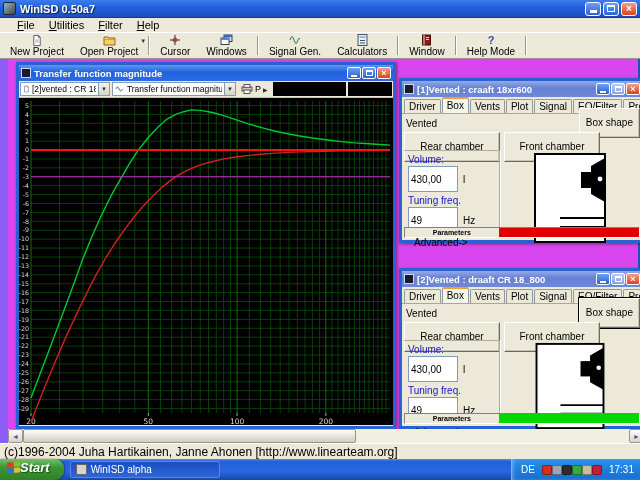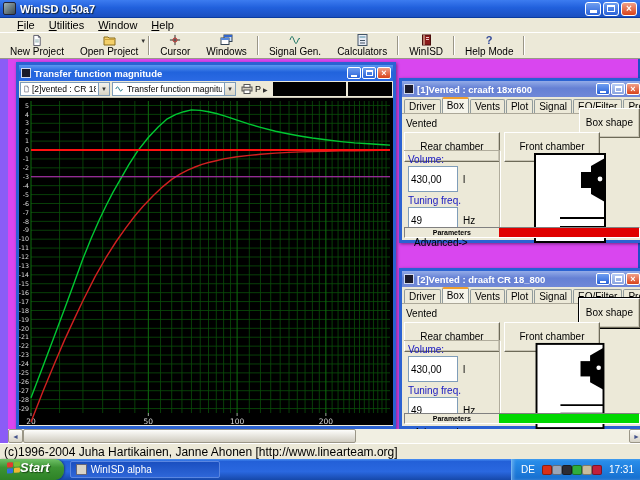--- a/index.html
+++ b/index.html
@@ -146,21 +146,21 @@
       <span class="cbtn">
           <i class="i-max"></i>
         </span>
       <span class="cbtn close">×</span>
     </span>
   </div>
 
   <div class="menubar" id="menubar">
       <span class="mitem">File</span>
       <span class="mitem">Utilities</span>
-      <span class="mitem">Window</span>
+      <span class="mitem">Filter</span>
       <span class="mitem">Help</span>
     </div>
   <div class="toolbar" id="toolbar">
       <div class="tbtn">
         <span class="tico">
           <svg width="12" height="13" viewBox="0 0 13 13">
             <path d="M3 1h5l2 2v9H3z" fill="#fff" stroke="#556"></path>
             <path d="M8 1v2h2" fill="none" stroke="#556"></path>
             <path d="M4.5 6h4M4.5 8h4" stroke="#8aa"></path>
           </svg>
@@ -219,21 +219,21 @@
       </div>
       <span class="tsep"></span>
       <div class="tbtn">
         <span class="tico">
           <svg width="11" height="12" viewBox="0 0 11 12">
             <rect x="1.5" y="1" width="8" height="10" fill="#8b1a1a" stroke="#4a0d0d"></rect>
             <path d="M3 1v10" stroke="#e8d8b8"></path>
             <path d="M5 3.5h3M5 5.5h3" stroke="#f0c8c8"></path>
           </svg>
         </span>
-        <span class="tlbl">WinISD</span>
+        <span class="tlbl">Window</span>
       </div>
       <span class="tsep"></span>
       <div class="tbtn">
         <span class="tico">
           <svg width="10" height="12" viewBox="0 0 10 12">
             <text x="5" y="10" text-anchor="middle" font-size="11" font-weight="bold" fill="#334a9a" font-family="Liberation Sans,sans-serif">?</text>
           </svg>
         </span>
         <span class="tlbl">Help Mode</span>
       </div>

